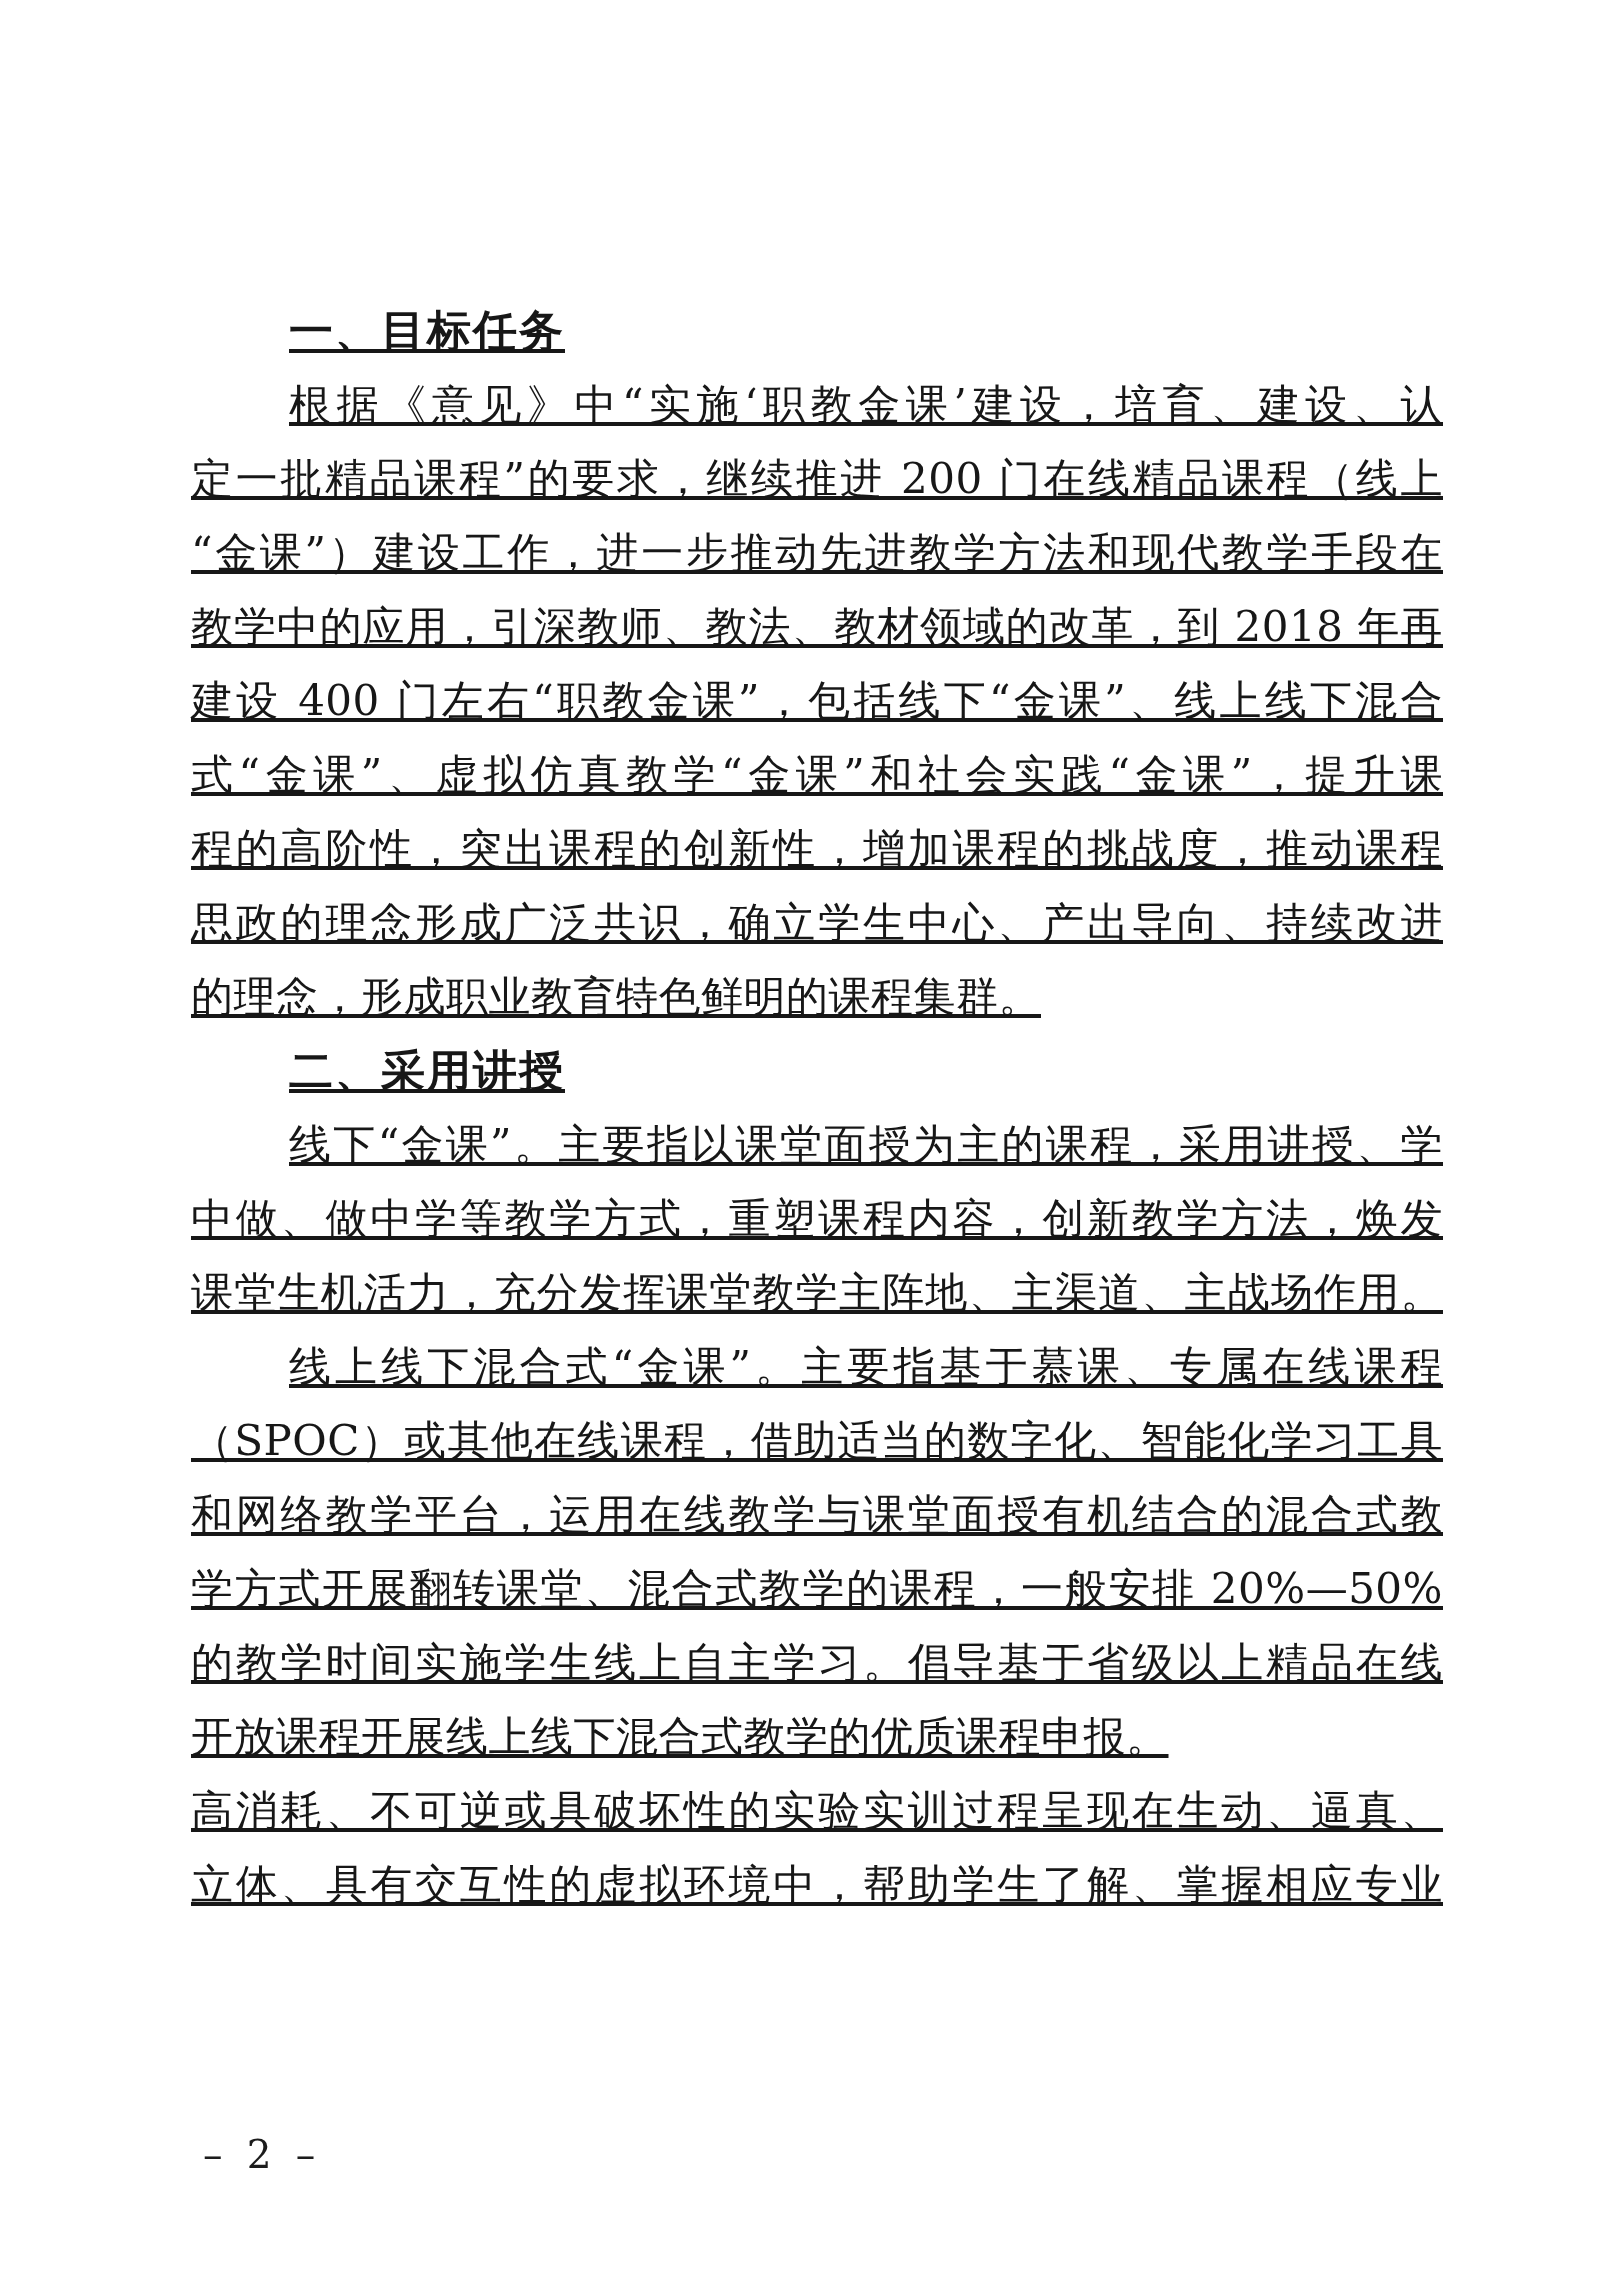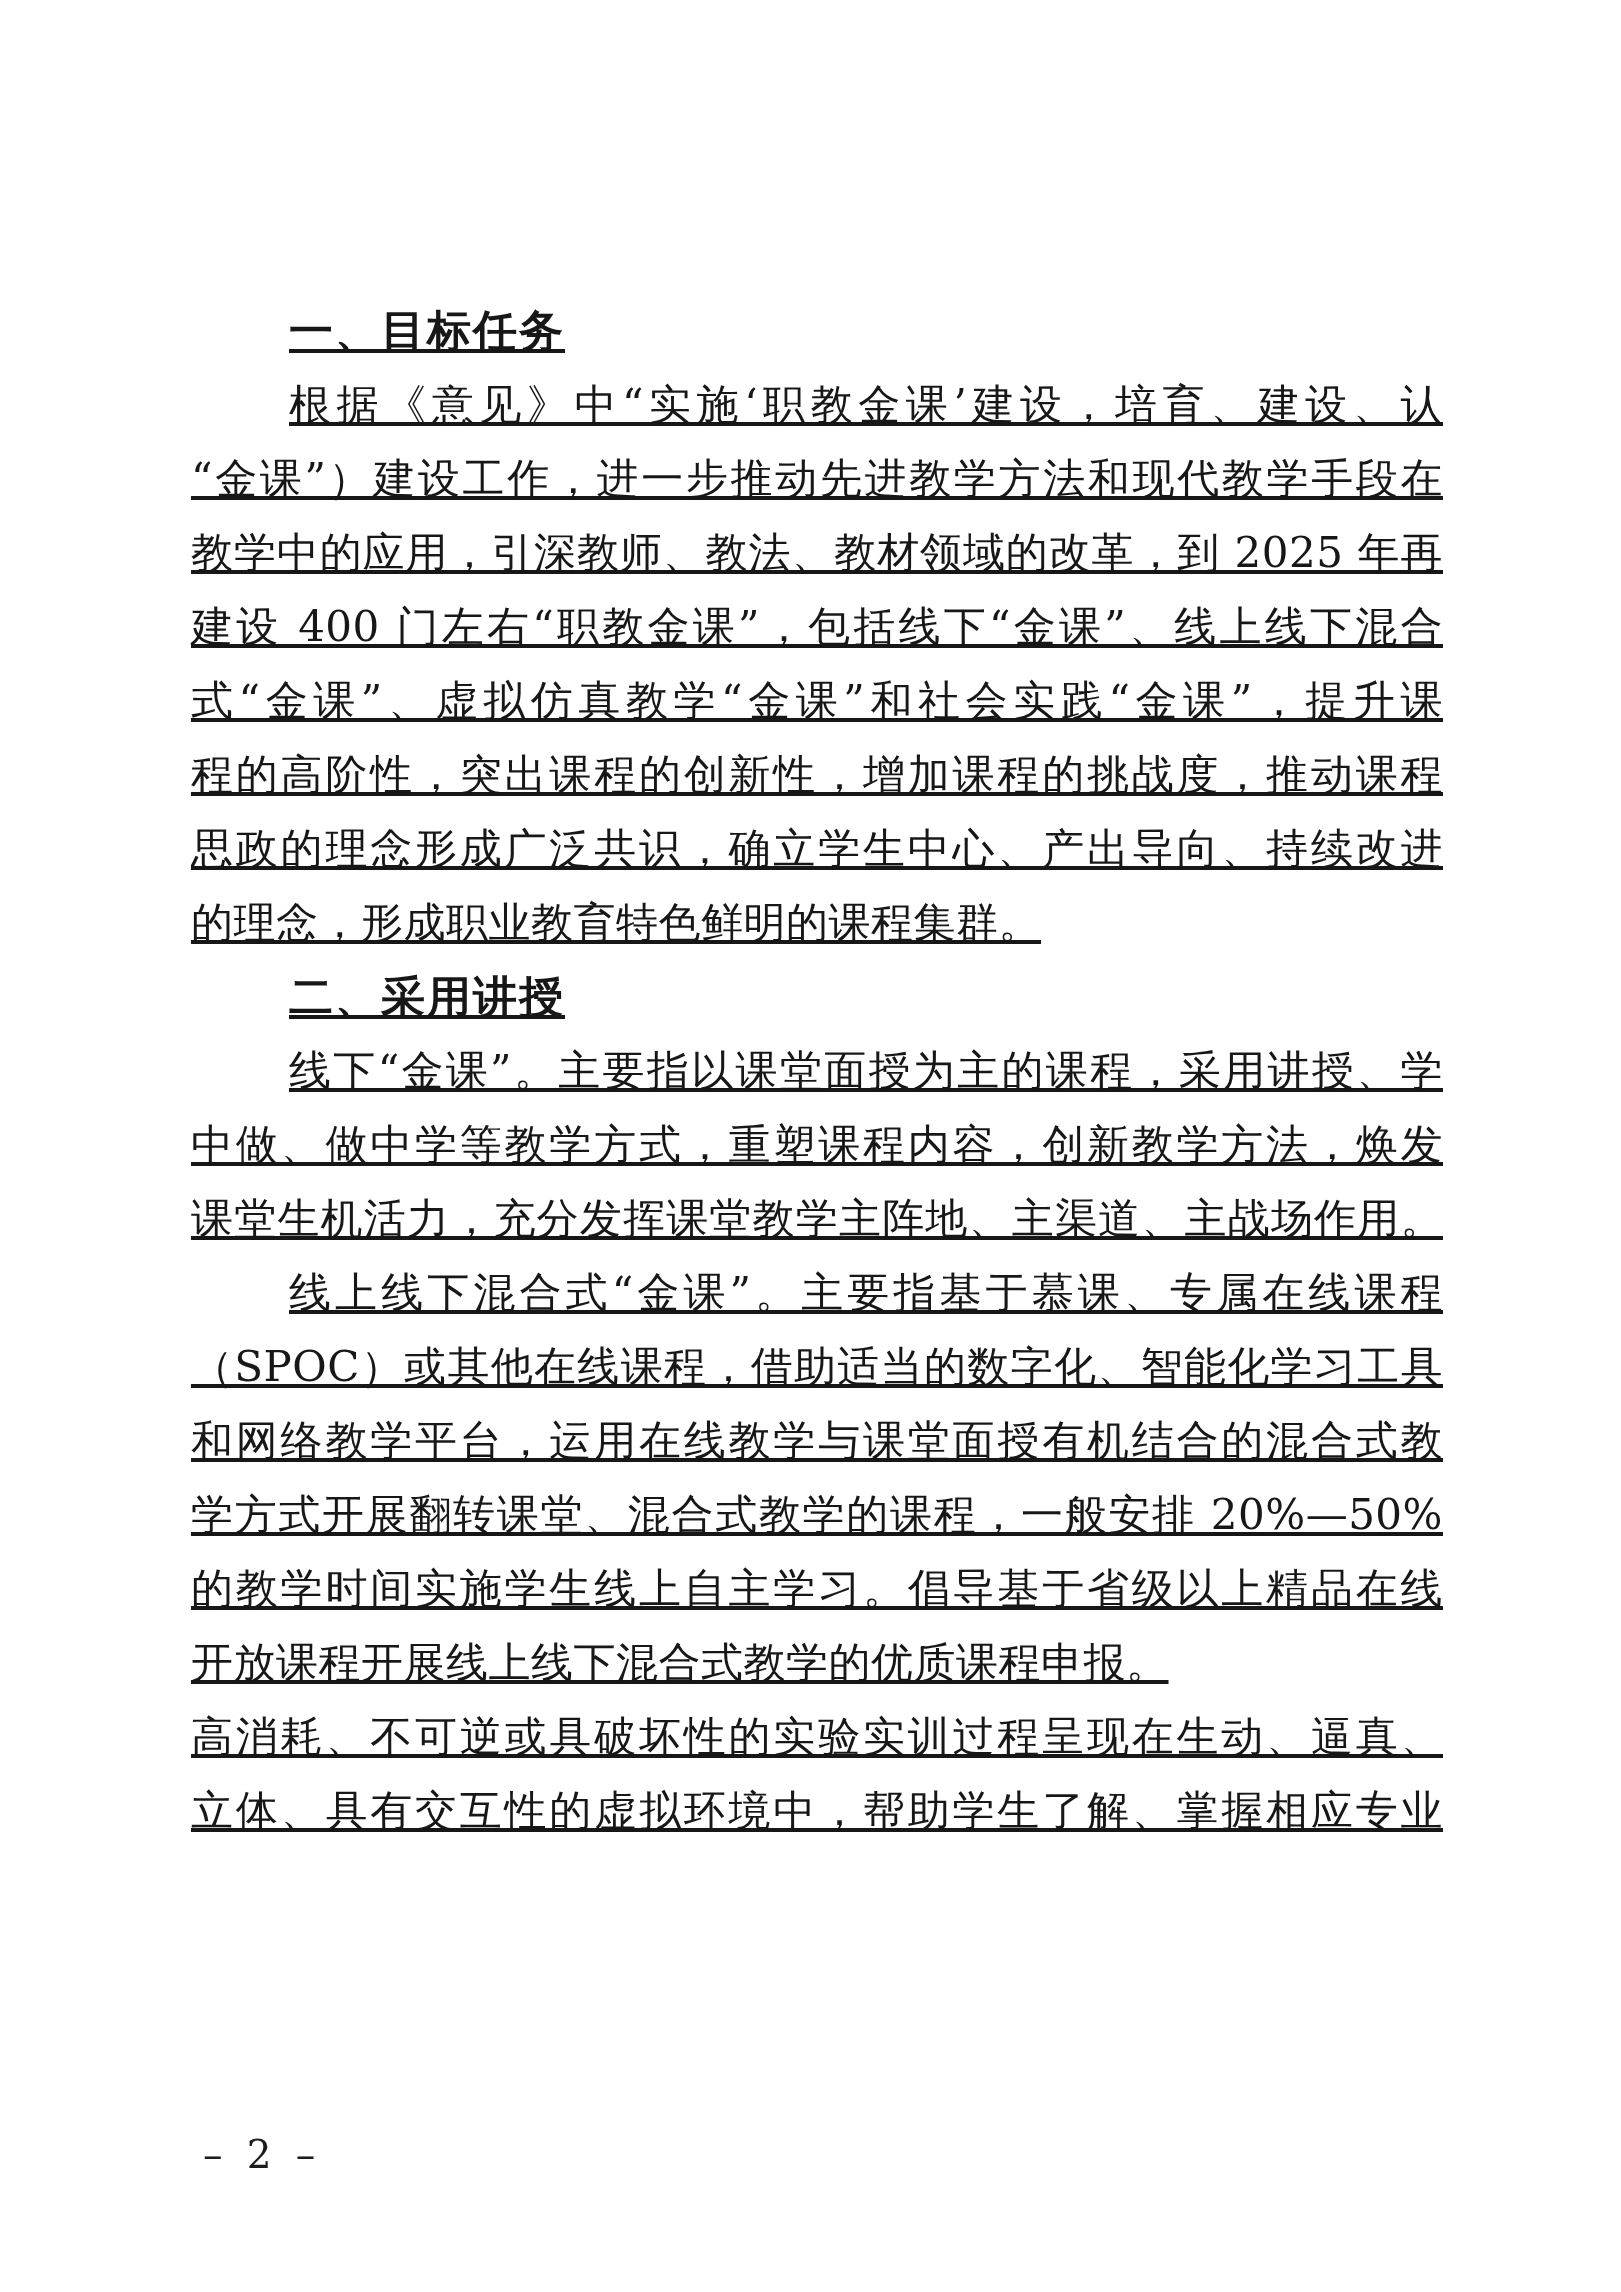--- a/index.html
+++ b/index.html
@@ -63,22 +63,23 @@
 </style>
 </head>
 <body>
 
 <main class="sheet">
   <section class="textblock">
 
     <h1 class="line heading indent">一、目标任务</h1>
 
     <div class="line fill indent">根据《意见》中“实施‘职教金课’建设，培育、建设、认</div>
+    <div class="line fill">定一批精品课程”的要求，继续推进 200 门在线精品课程（线上</div>
     <div class="line fill">“金课”）建设工作，进一步推动先进教学方法和现代教学手段在</div>
-    <div class="line fill">教学中的应用，引深教师、教法、教材领域的改革，到 2025 年再</div>
+    <div class="line fill">教学中的应用，引深教师、教法、教材领域的改革，到 2018 年再</div>
     <div class="line fill">建设 400 门左右“职教金课”，包括线下“金课”、线上线下混合</div>
     <div class="line fill">式“金课”、虚拟仿真教学“金课”和社会实践“金课”，提升课</div>
     <div class="line fill">程的高阶性，突出课程的创新性，增加课程的挑战度，推动课程</div>
     <div class="line fill">思政的理念形成广泛共识，确立学生中心、产出导向、持续改进</div>
     <div class="line">的理念，形成职业教育特色鲜明的课程集群。</div>
 
     <h1 class="line heading indent">二、采用讲授</h1>
 
     <div class="line fill indent">线下“金课”。主要指以课堂面授为主的课程，采用讲授、学</div>
     <div class="line fill">中做、做中学等教学方式，重塑课程内容，创新教学方法，焕发</div>

